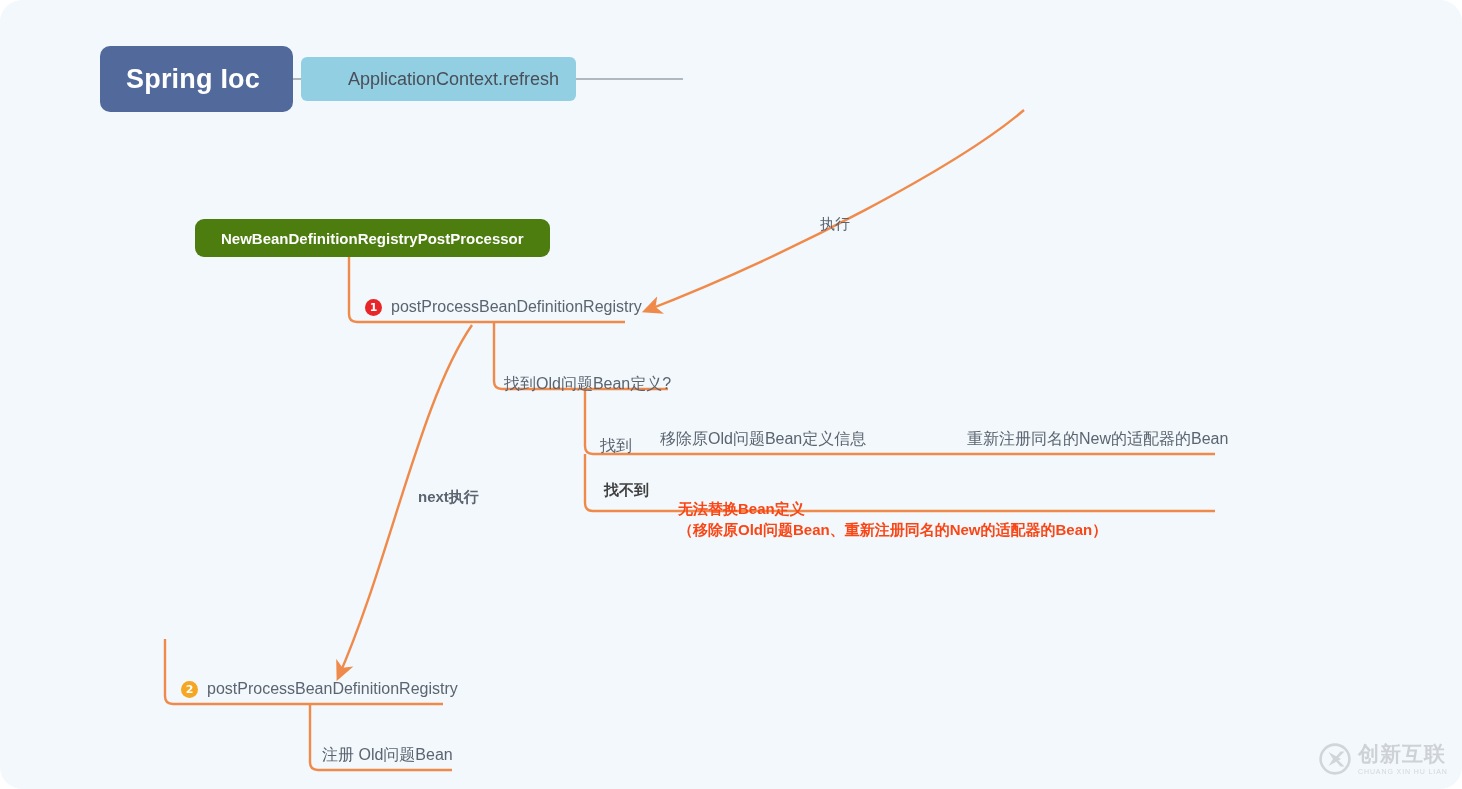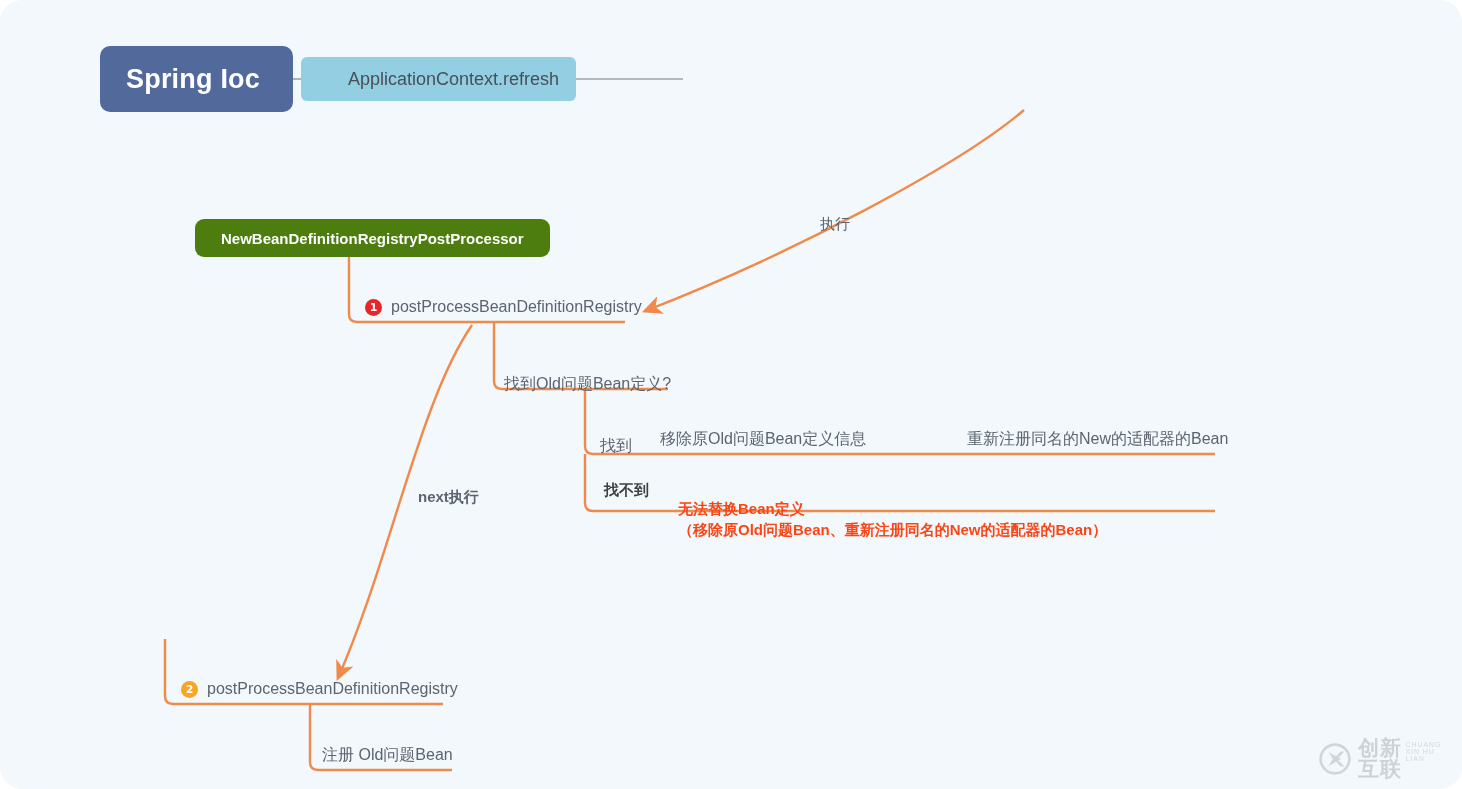--- a/index.html
+++ b/index.html
@@ -129,21 +129,21 @@
   
   .watermark {
     position: absolute;
     left: 1318px; top: 736px;
     width: 136px; height: 46px;
     display: flex;
     align-items: center;
     opacity: .62;
   }
   .wm-logo { flex: 0 0 auto; margin-right: 6px; }
-  .wm-text { display: flex; flex-direction: row; line-height: 1; }
+  .wm-text { display: flex; flex-direction: column; line-height: 1; }
   .wm-cn {
     font-size: 21px; font-weight: bold; color: #b9bcc1;
     letter-spacing: 1px; font-family: "DejaVu Sans", sans-serif;
   }
   .wm-py {
     font-size: 7px; color: #c2c5ca; letter-spacing: .9px;
     margin-top: 3px; font-family: "Liberation Sans", sans-serif;
   }
 </style>
 </head>

